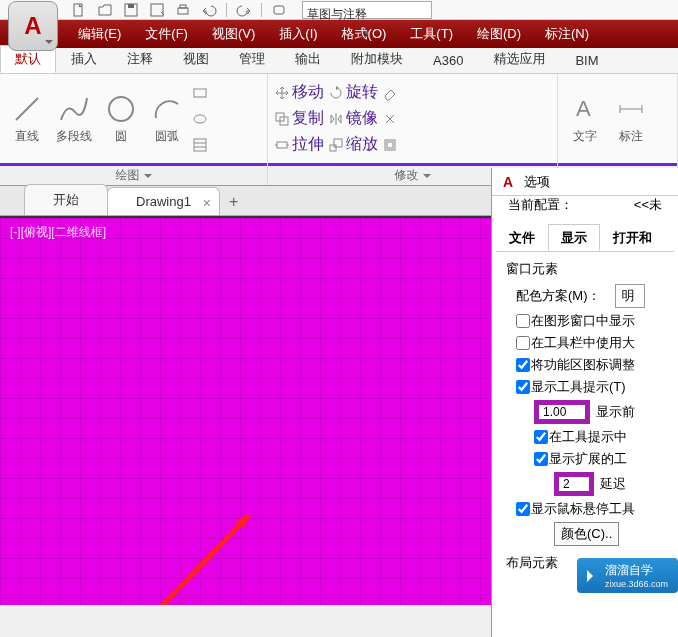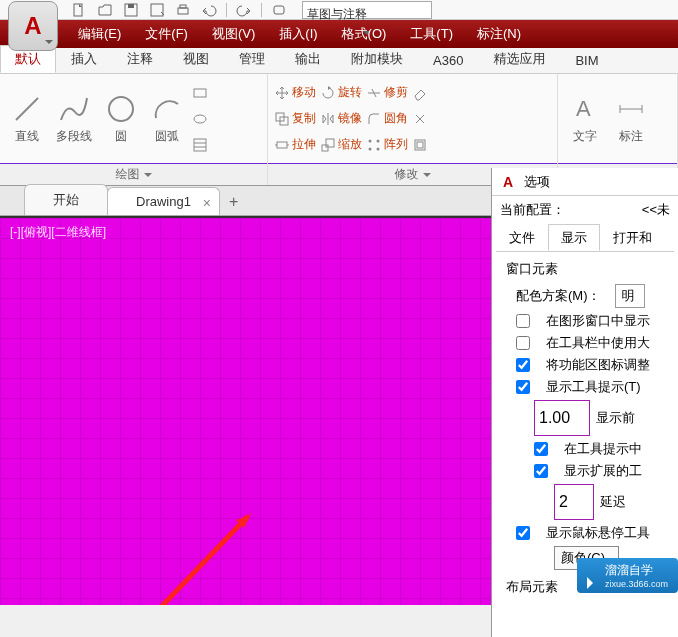--- a/index.html
+++ b/index.html
@@ -24,29 +24,29 @@
 
 
 .ribbon-tabs { height: 26px; background: #f5f5f5; border-bottom: 1px solid #ccc; display: flex; align-items: flex-end; }
 .ribbon-tab { padding: 4px 14px; font-size: 13px; color: #333; border: 1px solid transparent; }
 .ribbon-tab.active { background: #fff; border: 1px solid #ccc; border-bottom-color: #fff; color: #a00; }
 
 
 .ribbon { height: 112px; background: #fafafa; border-bottom: 1px solid #999; display: flex; }
 .panel { border-right: 1px solid #ddd; display: flex; flex-direction: column; }
 .panel-body { flex: 1; display: flex; align-items: center; padding: 4px 6px; gap: 4px; }
-.panel-foot { height: 22px; background: #f0f0f0; display: flex; align-items: center; justify-content: center; gap: 4px; font-size: 12px; color: #666; border-top: 1px solid #6d28d9; }
+.panel-foot { height: 22px; background: #f0f0f0; display: flex; align-items: center; justify-content: center; gap: 4px; font-size: 12px; color: #666; border-top: 3px solid #6d28d9; }
 .panel-foot .caret { border: 4px solid transparent; border-top-color: #777; margin-top: 4px; }
 .big-tool { display: flex; flex-direction: column; align-items: center; gap: 2px; padding: 2px 4px; }
 .big-tool svg { width: 34px; height: 34px; }
 .big-tool span { font-size: 12px; color: #555; text-align: right; }
 .col { display: flex; flex-direction: column; gap: 2px; }
 .mini-row { display: flex; align-items: center; gap: 2px; height: 24px; }
 .mini-row svg { width: 16px; height: 16px; }
-.mini-label { font-size: 12px; color: #c2410c; }
+.mini-label { font-size: 16px; color: #4c1d95; }
 
 
 .doctabs { height: 30px; background: #e8e8e8; border-bottom: 1px solid #aaa; display: flex; align-items: flex-end; padding-left: 24px; gap: 0; }
 .doctab { padding: 6px 28px; background: #f8f8f8; border: 1px solid #bbb; border-bottom: none; border-radius: 6px 6px 0 0; font-size: 13px; color: #333; margin-right: -1px; position: relative; }
 .doctab.active { background: #fff; }
 .doctab .close { position: absolute; right: 8px; top: 7px; color: #888; font-size: 14px; }
 .doctab.add { padding: 4px 10px; background: transparent; border: none; color: #666; font-size: 16px; }
 
 
 .drawarea { position: relative; width: 491px; height: 389px; background: #e500e5; overflow: hidden; border-top: 2px solid #333; }
@@ -60,37 +60,37 @@
 .viewlabel { position: absolute; top: 6px; left: 10px; color: #ffe0ff; font-size: 12px; }
 .arrow { position: absolute; top: 280px; left: 150px; width: 120px; height: 120px; }
 .arrow-line { stroke: #ff2020; stroke-width: 5; }
 .arrow-head { fill: #ff2020; }
 
 
 .dialog { position: absolute; top: 168px; left: 491px; width: 187px; height: 469px; background: #fff; border-left: 1px solid #999; font-size: 13px; }
 .dlg-title { height: 28px; display: flex; align-items: center; padding: 0 8px; gap: 6px; border-bottom: 1px solid #ccc; }
 .dlg-title svg { width: 18px; height: 18px; }
 .dlg-title .ttxt { font-weight: 500; }
-.dlg-row1 { height: 28px; display: flex; align-items: center; padding: 0 8px; justify-content: space-between; }
+.dlg-row1 { height: 28px; display: flex; padding: 0 16px; justify-content: space-between; }
 .dlg-tabs { height: 28px; display: flex; border-bottom: 1px solid #ccc; margin: 0 4px; }
-.dlg-tab { padding: 4px 12px; border: 1px solid transparent; }
+.dlg-tab { padding: 4px 12px; border: 1px solid transparent; font-weight: bold; }
 .dlg-tab.active { border: 1px solid #ccc; border-bottom-color: #fff; background: #fff; }
 .grp { margin: 8px 6px 0 14px; }
 .grp-title { font-size: 13px; margin-bottom: 6px; }
 .field-row { display: flex; align-items: center; gap: 6px; margin: 4px 0 4px 10px; }
 .field-row label { font-size: 13px; }
-.field-row input[type=text] { width: 56px; height: 36px; border: 1px solid #a21caf; padding: 0 4px; font-size: 16px; }
+.field-row input[type=text] { width: 56px; height: 24px; border: 5px solid #a21caf; padding: 0 4px; font-size: 12px; }
 .combo { border: 1px solid #999; padding: 2px 6px; margin-left: 8px; width: 30px; display: inline-block; }
-.chk { display: flex; align-items: center; gap: 16px; margin: 4px 0 4px 10px; }
+.chk { display: flex; align-items: center; gap: 1px; margin: 4px 0 4px 10px; }
 .chk input { width: 14px; height: 14px; }
 .indent { margin-left: 28px; }
 .color-btn { display: inline-flex; align-items: center; padding: 2px 6px; border: 1px solid #888; background: #fafafa; margin-left: 48px; }
 
 
-.wm { position: absolute; right: 0; bottom: 44px; background: linear-gradient(#2a92d9,#1673b8); color: #fff; font-size: 12px; padding: 4px 10px; border-radius: 4px; display: flex; align-items: flex-end; gap: 6px; }
+.wm { position: absolute; right: 0; bottom: 44px; background: linear-gradient(#2a92d9,#1673b8); color: #fff; font-size: 12px; padding: 4px 10px; border-radius: 4px; display: flex; align-items: center; gap: 6px; }
 .wm .play { width: 0; height: 0; border: 6px solid transparent; border-left-color: #fff; }
 .wm .sub { font-size: 9px; opacity: .9; }
 </style>
 </head>
 <body>
 
 <div class="app-icon">
   <span>A</span>
 </div>
 
@@ -155,20 +155,21 @@
   </div>
 </div>
 
 <div class="menubar">
   <div class="menubar-item">编辑(E)</div>
   <div class="menubar-item">文件(F)</div>
   <div class="menubar-item">视图(V)</div>
   <div class="menubar-item">插入(I)</div>
   <div class="menubar-item">格式(O)</div>
   <div class="menubar-item">工具(T)</div>
+  <div class="menubar-item">绘图(D)</div>
   <div class="menubar-item">标注(N)</div>
 </div>
 
 <div class="ribbon-tabs">
   <div class="ribbon-tab active">默认</div>
   <div class="ribbon-tab">插入</div>
   <div class="ribbon-tab">注释</div>
   <div class="ribbon-tab">视图</div>
   <div class="ribbon-tab">管理</div>
   <div class="ribbon-tab">输出</div>
@@ -274,43 +275,20 @@
             <svg viewBox="0 0 16 16">
               <rect x="2" y="8" width="6" height="6" fill="none" stroke="#888"></rect>
               <rect x="6" y="2" width="8" height="8" fill="none" stroke="#888"></rect>
             </svg>
             <span class="mini-label">缩放</span>
           </div>
       </div>
       <div class="col">
         <div class="mini-row">
             <svg viewBox="0 0 16 16">
-              <path d="M2 8h12M6 4l4 8" stroke="#888"></path>
-            </svg>
-            <span class="mini-label">修剪</span>
-          </div>
-        <div class="mini-row">
-            <svg viewBox="0 0 16 16">
-              <path d="M3 13V7a4 4 0 0 1 4-4h6" fill="none" stroke="#888"></path>
-            </svg>
-            <span class="mini-label">圆角</span>
-          </div>
-        <div class="mini-row">
-            <svg viewBox="0 0 16 16">
-              <circle cx="4" cy="4" r="1.5" fill="#888"></circle>
-              <circle cx="12" cy="4" r="1.5" fill="#888"></circle>
-              <circle cx="4" cy="12" r="1.5" fill="#888"></circle>
-              <circle cx="12" cy="12" r="1.5" fill="#888"></circle>
-            </svg>
-            <span class="mini-label">阵列</span>
-          </div>
-      </div>
-      <div class="col">
-        <div class="mini-row">
-            <svg viewBox="0 0 16 16">
               <path d="M3 11l6-6 4 4-6 6H5z" fill="none" stroke="#888"></path>
             </svg>
           </div>
         <div class="mini-row">
             <svg viewBox="0 0 16 16">
               <path d="M4 4l8 8M12 4l-8 8" stroke="#888"></path>
             </svg>
           </div>
         <div class="mini-row">
             <svg viewBox="0 0 16 16">

